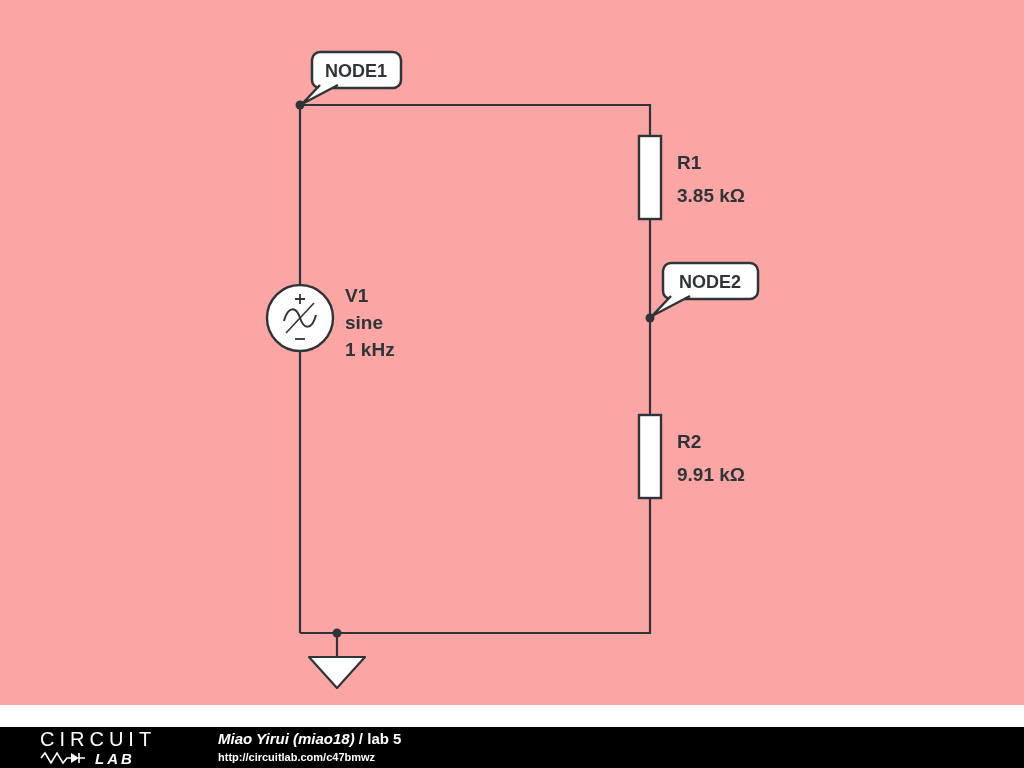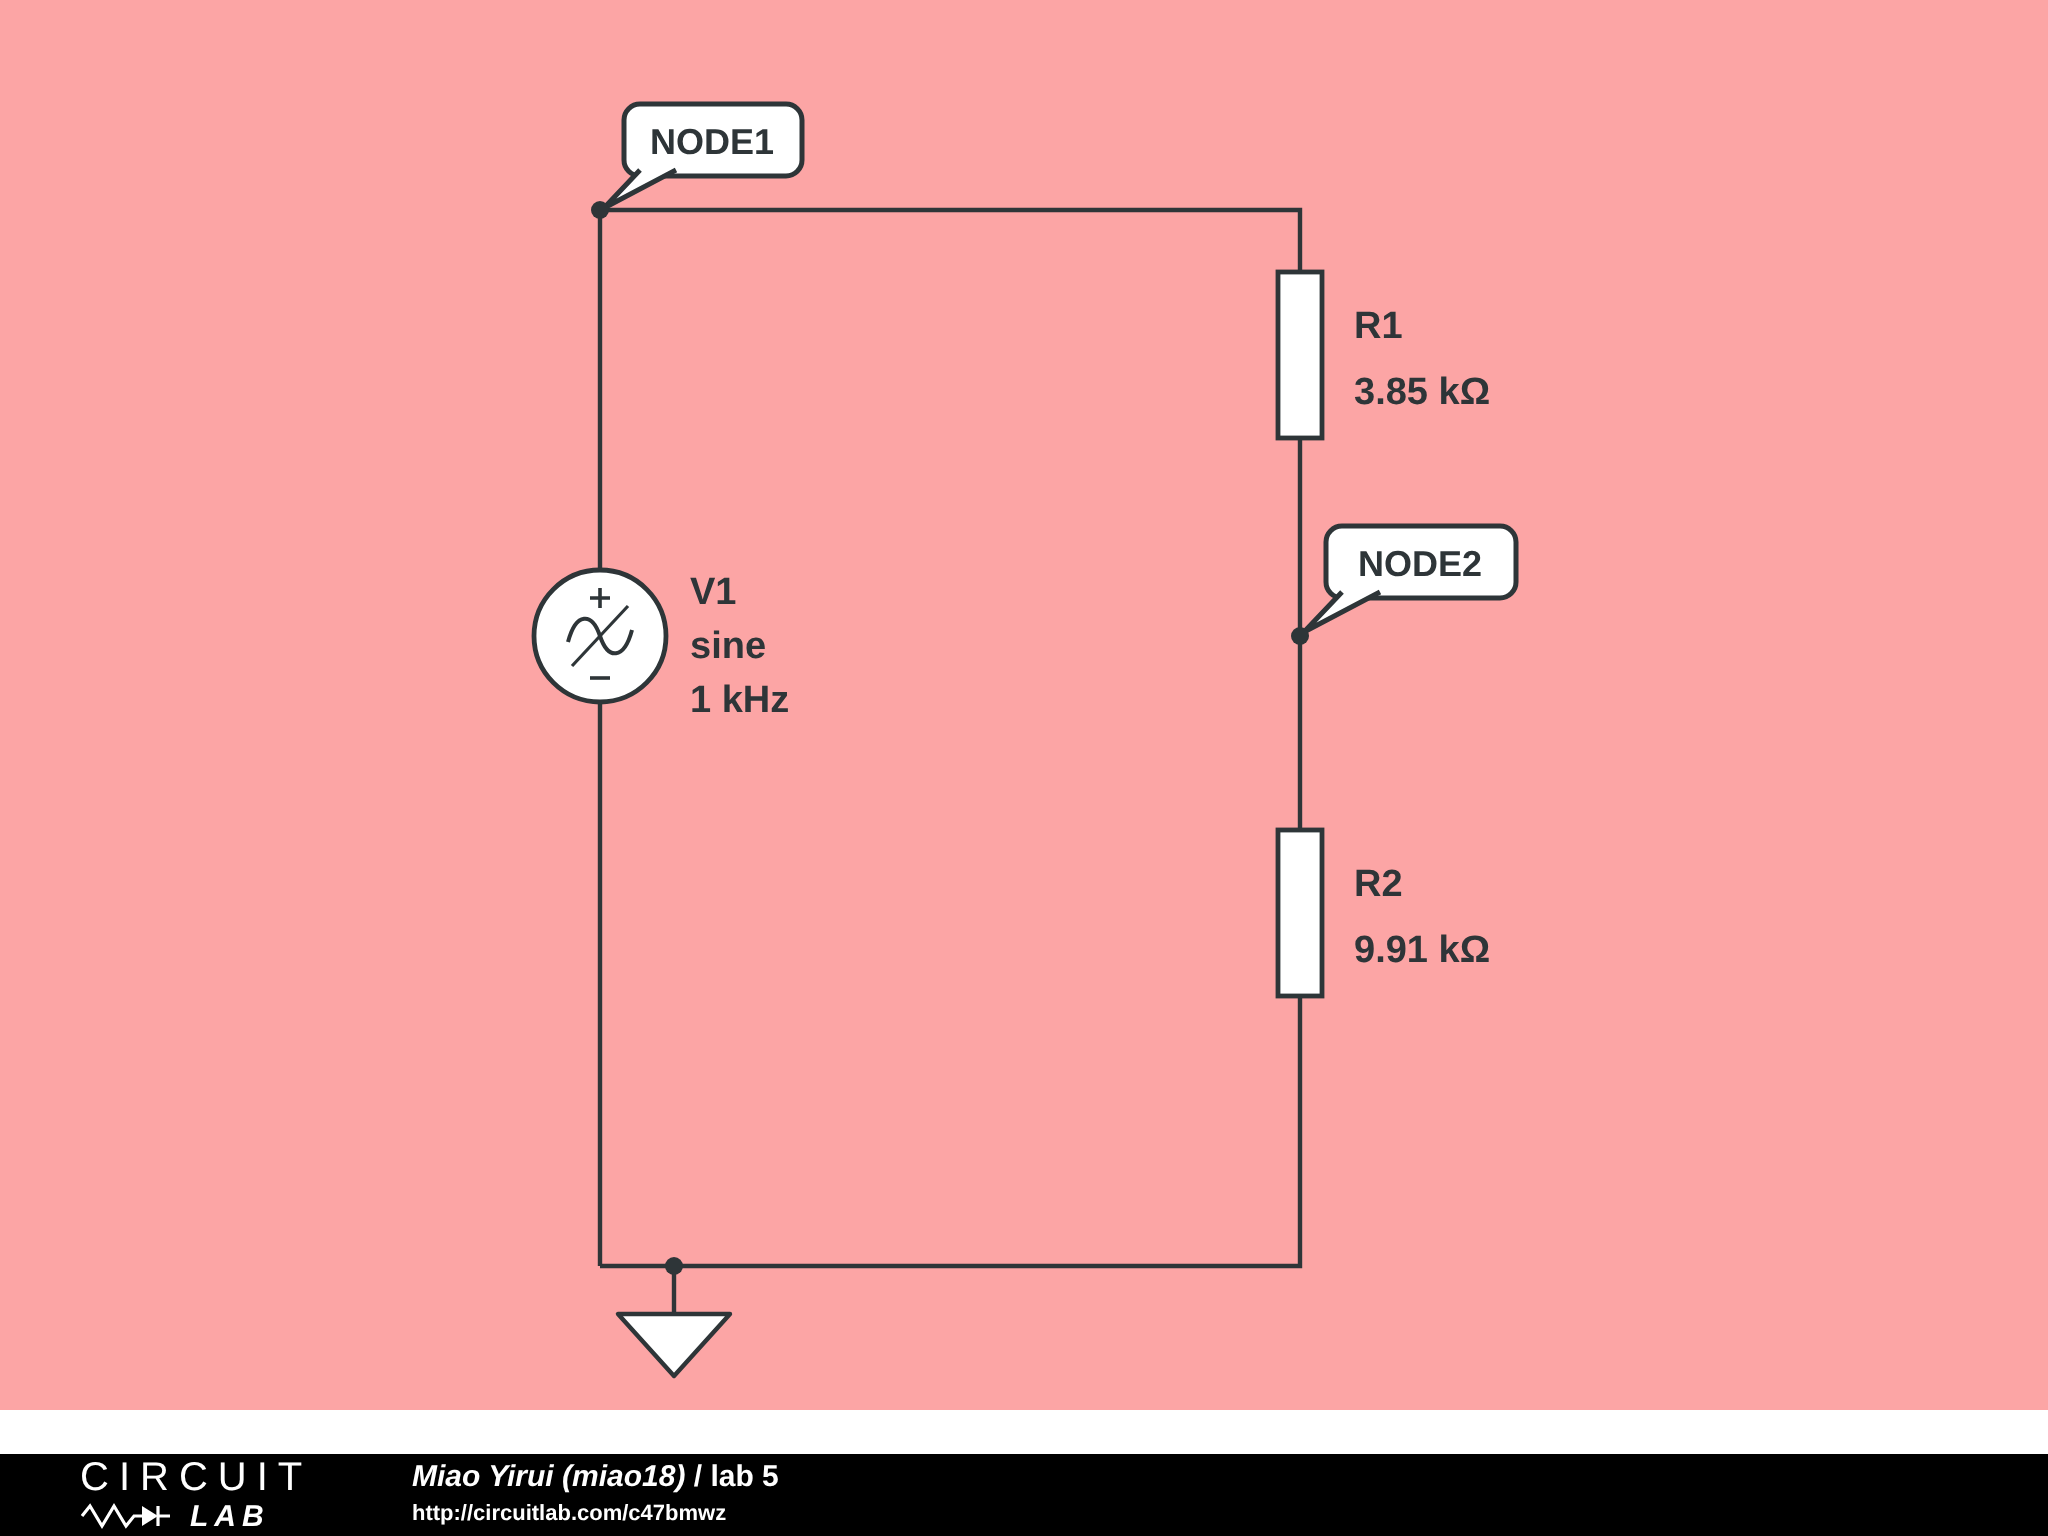--- a/index.html
+++ b/index.html
@@ -18,21 +18,21 @@
     display: flex; align-items: center; padding-left: 40px;
   }
   .logo { width: 150px; }
   .logo-top {
     font-size: 20px; font-weight: 400; letter-spacing: 5px; color: #fff; line-height: 20px;
   }
   .logo-bottom { display: flex; align-items: center; gap: 3px; margin-top: 1px; font-style: italic; }
   .logo-bottom .lab {
     font-size: 15px; font-weight: 700; letter-spacing: 3px; color: #fff;
   }
-  .credit { margin-left: 16px; }
+  .credit { margin-left: 28px; }
   .credit-line1 { font-size: 15px; line-height: 19px; white-space: pre; font-weight: 700; }
   .credit-line1 .author { font-style: italic; }
   .credit-line2 { font-size: 11px; line-height: 19px; font-weight: 700; }
 </style>
 </head>
 <body>
 
 <div class="canvas">
   <svg class="schematic" width="1024" height="727" viewBox="0 0 1024 727">
 

